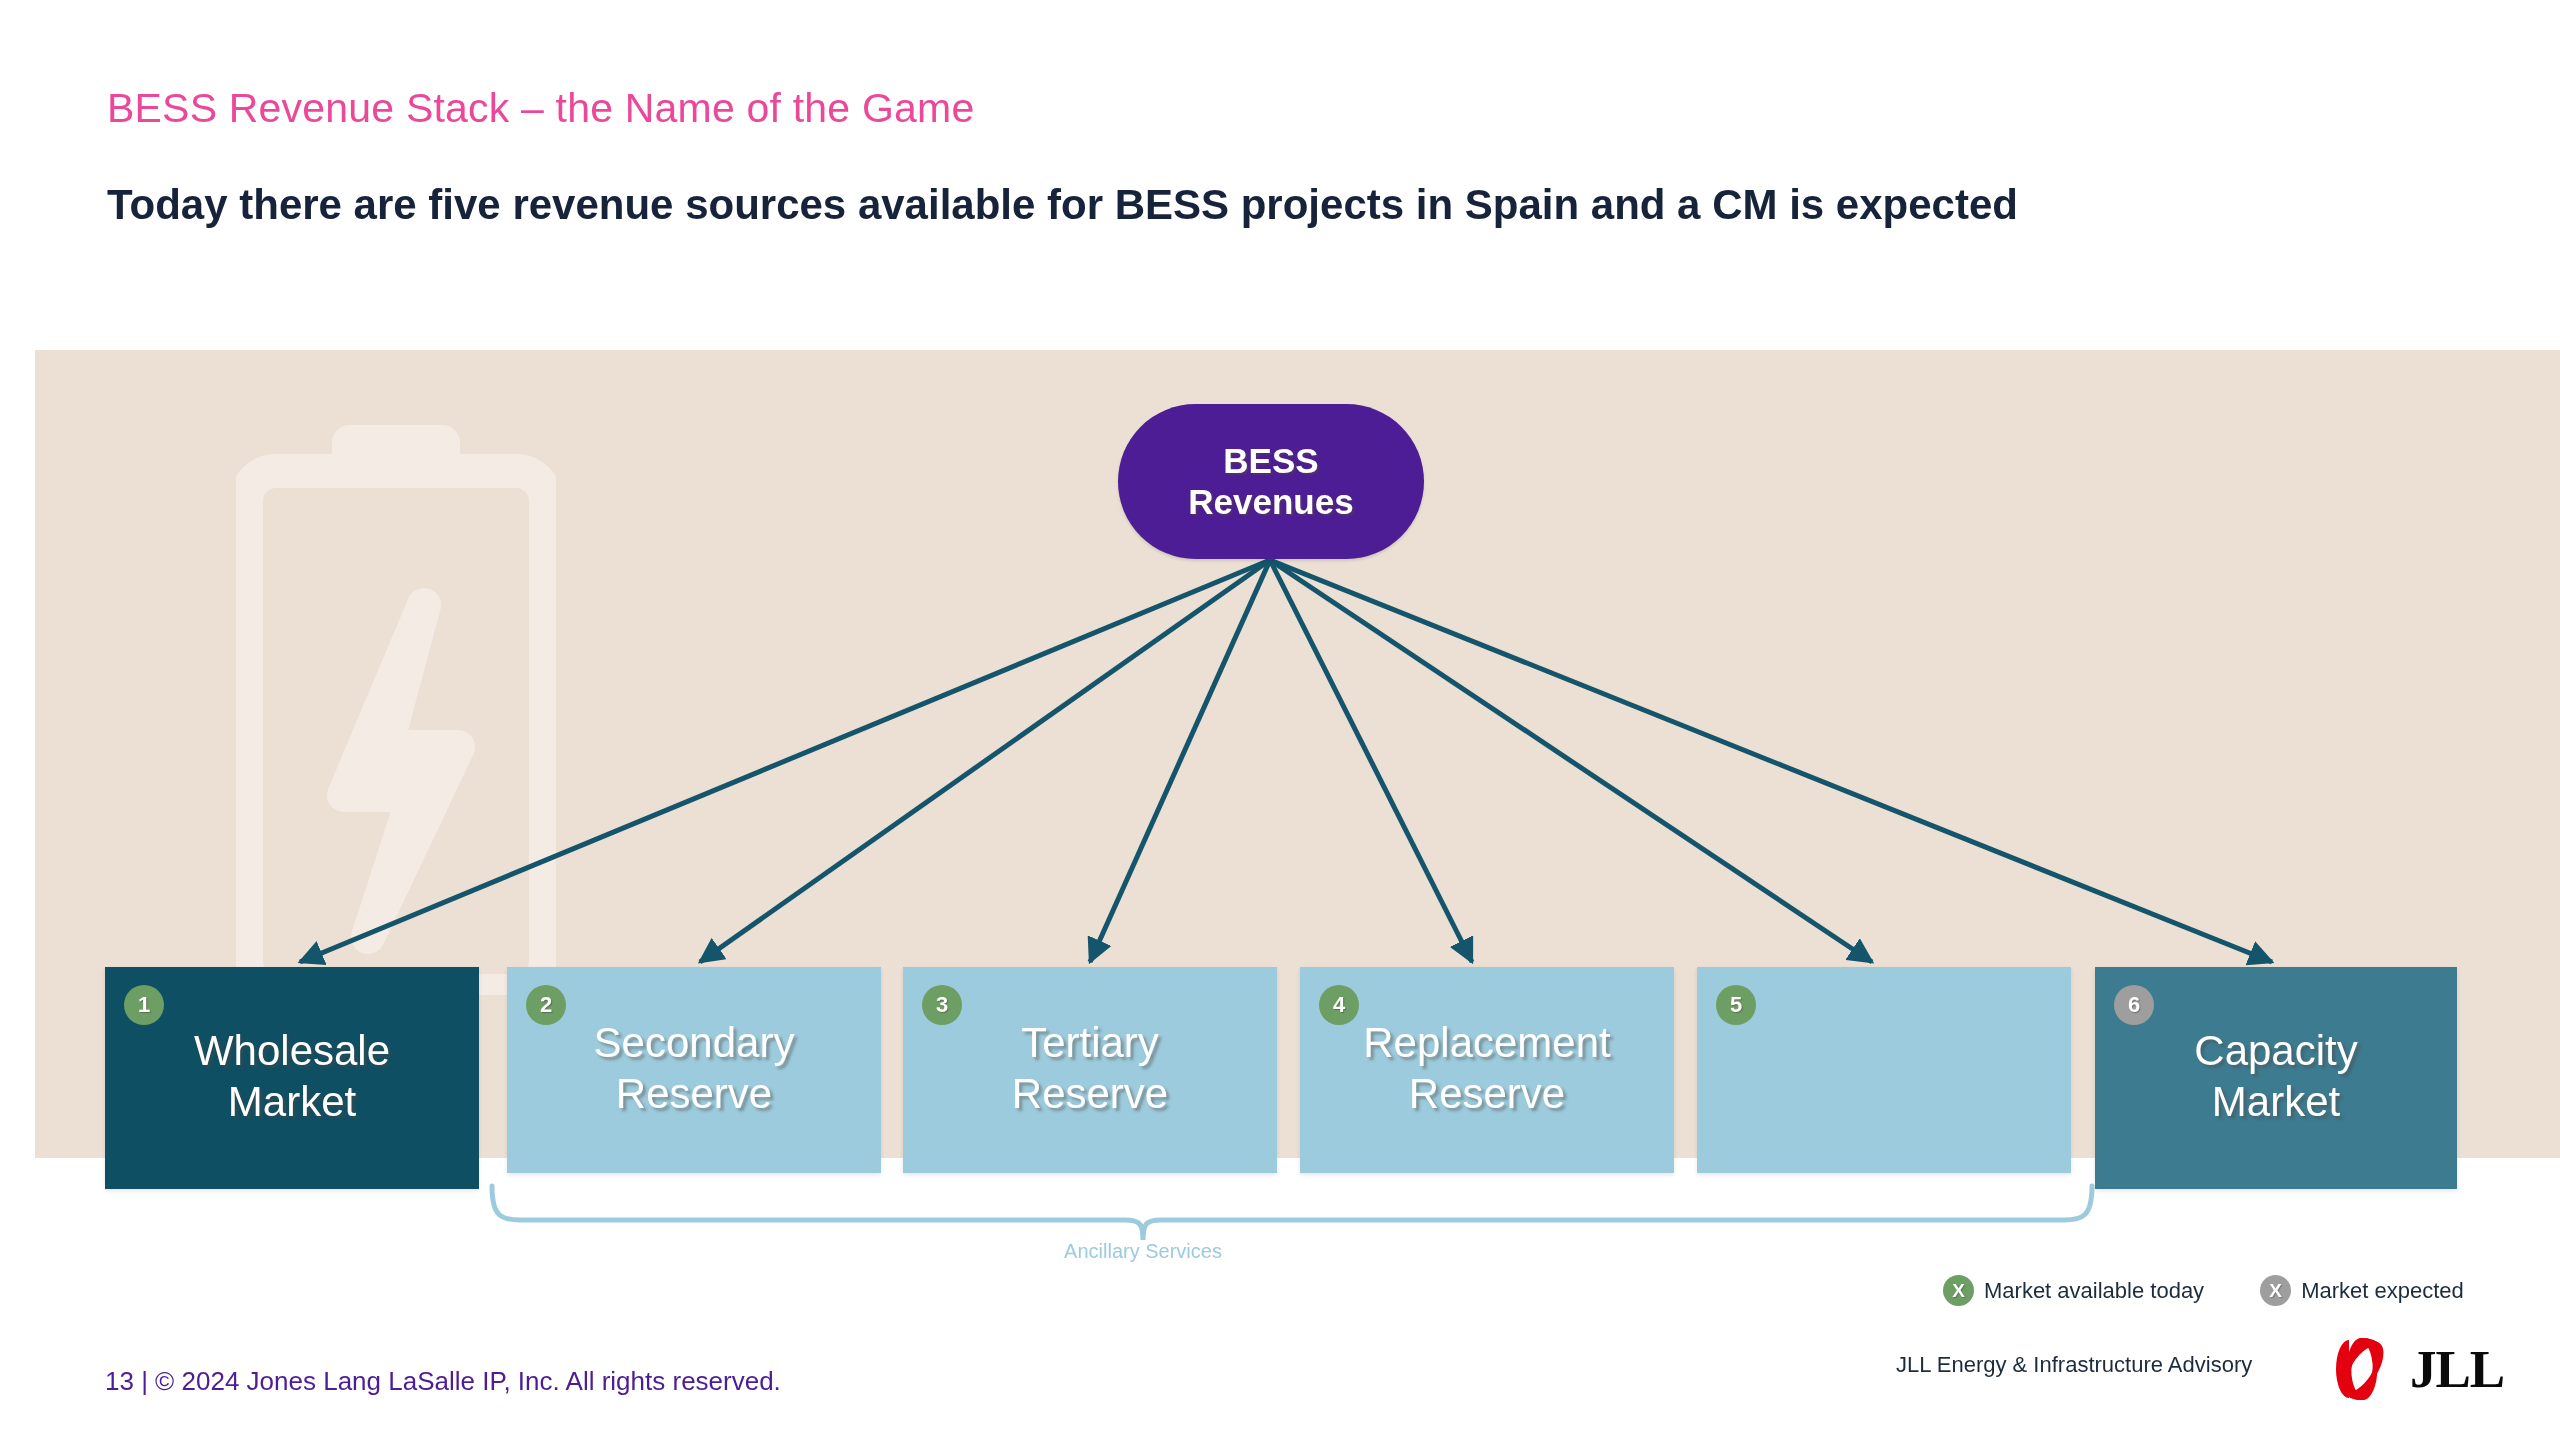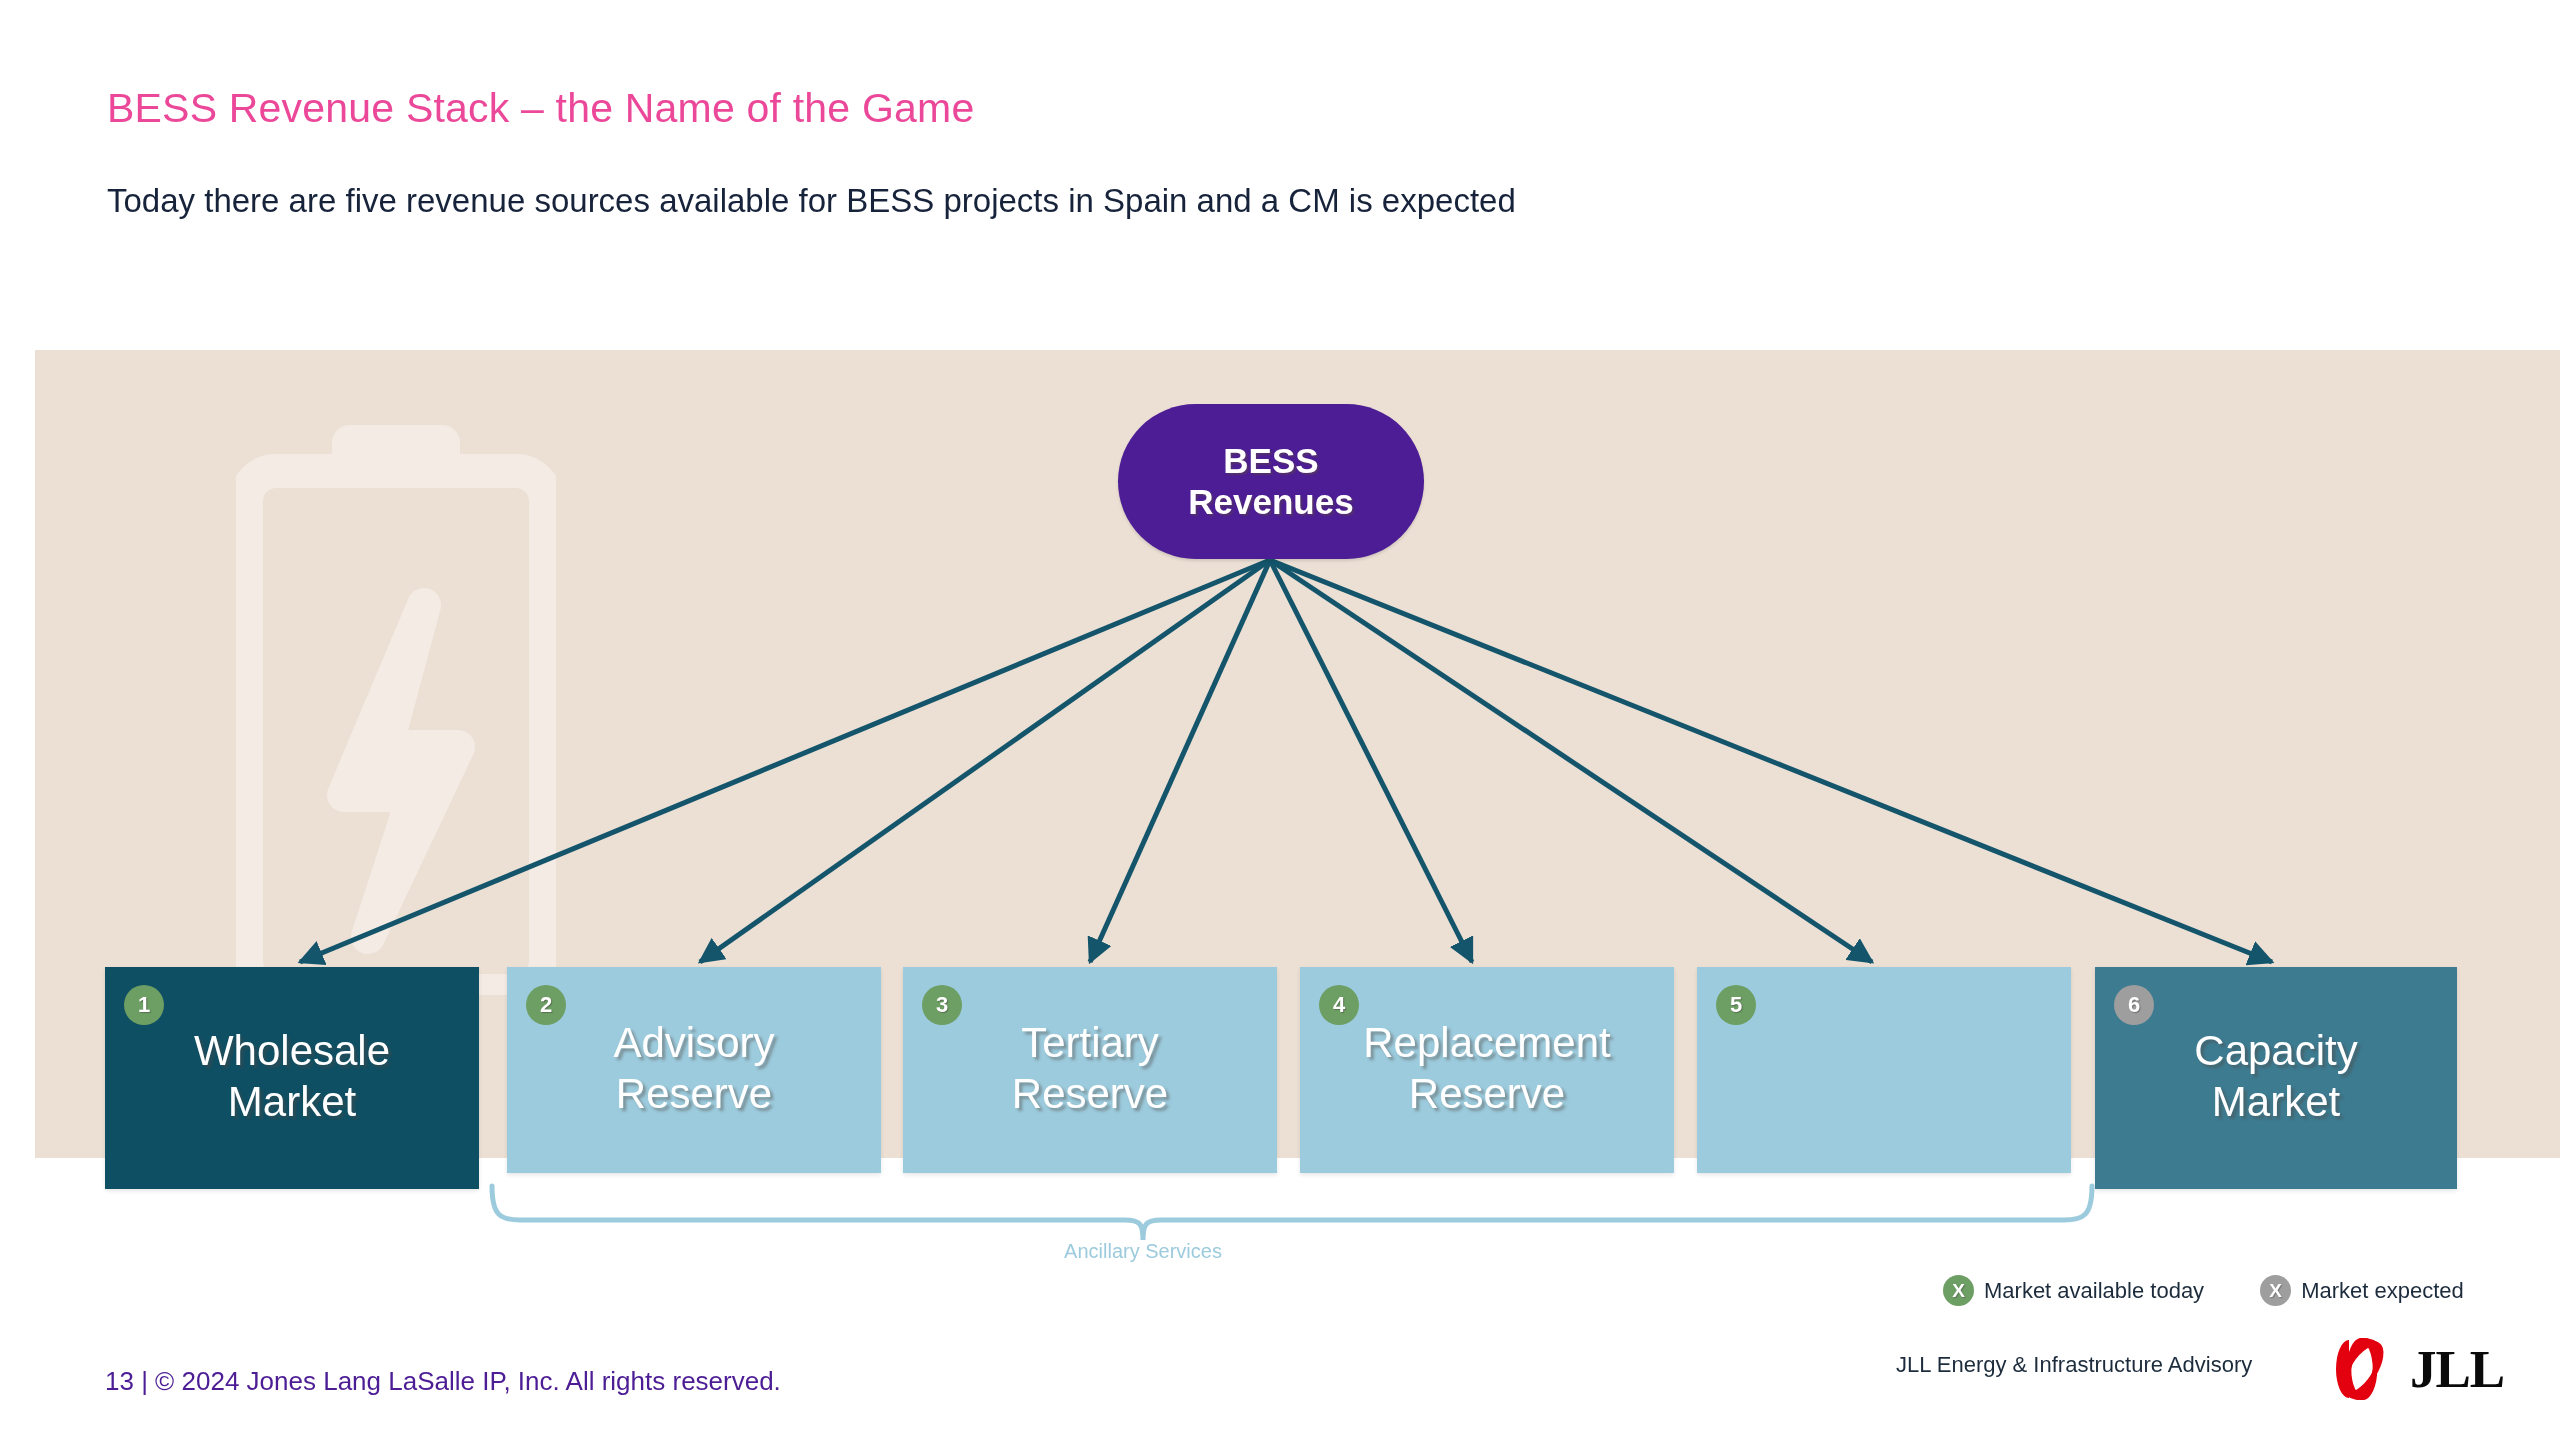--- a/index.html
+++ b/index.html
@@ -10,21 +10,21 @@
   }
 
   
   #slide-title{
     position:absolute;left:107px;top:88px;
     font-size:41px;font-weight:400;color:#ec4899;
     letter-spacing:0.2px;white-space:nowrap;line-height:1;
   }
   #slide-subtitle{
     position:absolute;left:107px;top:184px;
-    font-size:33px;font-weight:400;color:#16233a;
+    font-size:42px;font-weight:700;color:#16233a;
     white-space:nowrap;line-height:1;
   }
 
   
   #content-band{
     position:absolute;left:35px;top:350px;width:2525px;height:808px;
     background:#ece0d5;
   }
 
   
@@ -150,21 +150,21 @@
     <span>Wholesale</span>
     <span class="l2">Market</span>
   </div>
 </div>
 
 <div class="rev-box" style="left:507px;top:967px;width:374px;height:206px;background:#9ccbdd;">
   <div class="rev-badge" style="background:#6d9e63;">
     <span>2</span>
   </div>
   <div class="rev-label">
-    <span>Advisory</span>
+    <span>Secondary</span>
     <span class="l2">Reserve</span>
   </div>
 </div>
 
 <div class="rev-box" style="left:903px;top:967px;width:374px;height:206px;background:#9ccbdd;">
   <div class="rev-badge" style="background:#6d9e63;">
     <span>3</span>
   </div>
   <div class="rev-label">
     <span>Tertiary</span>

